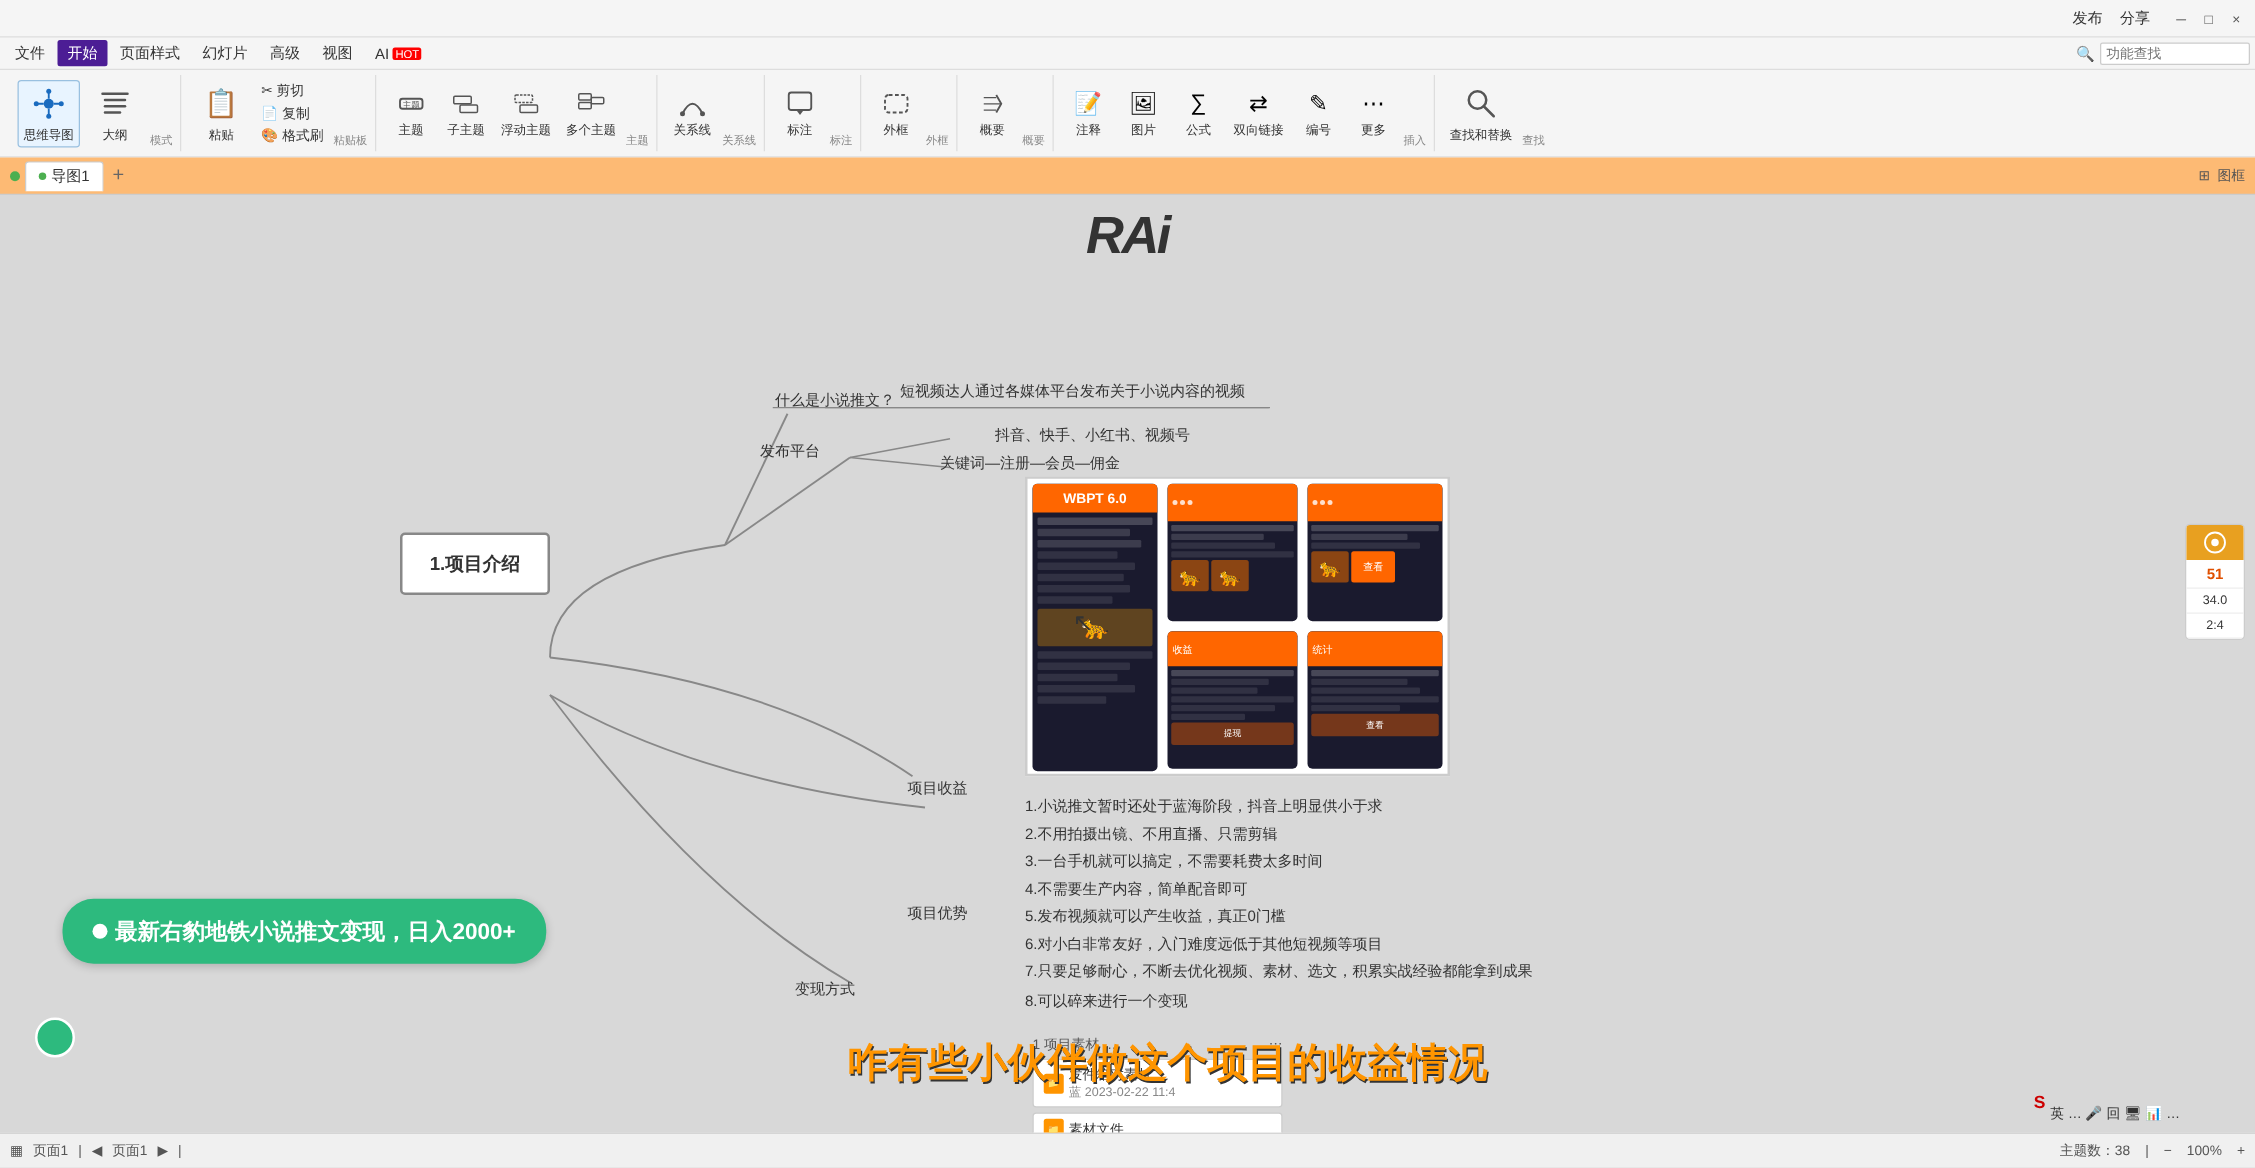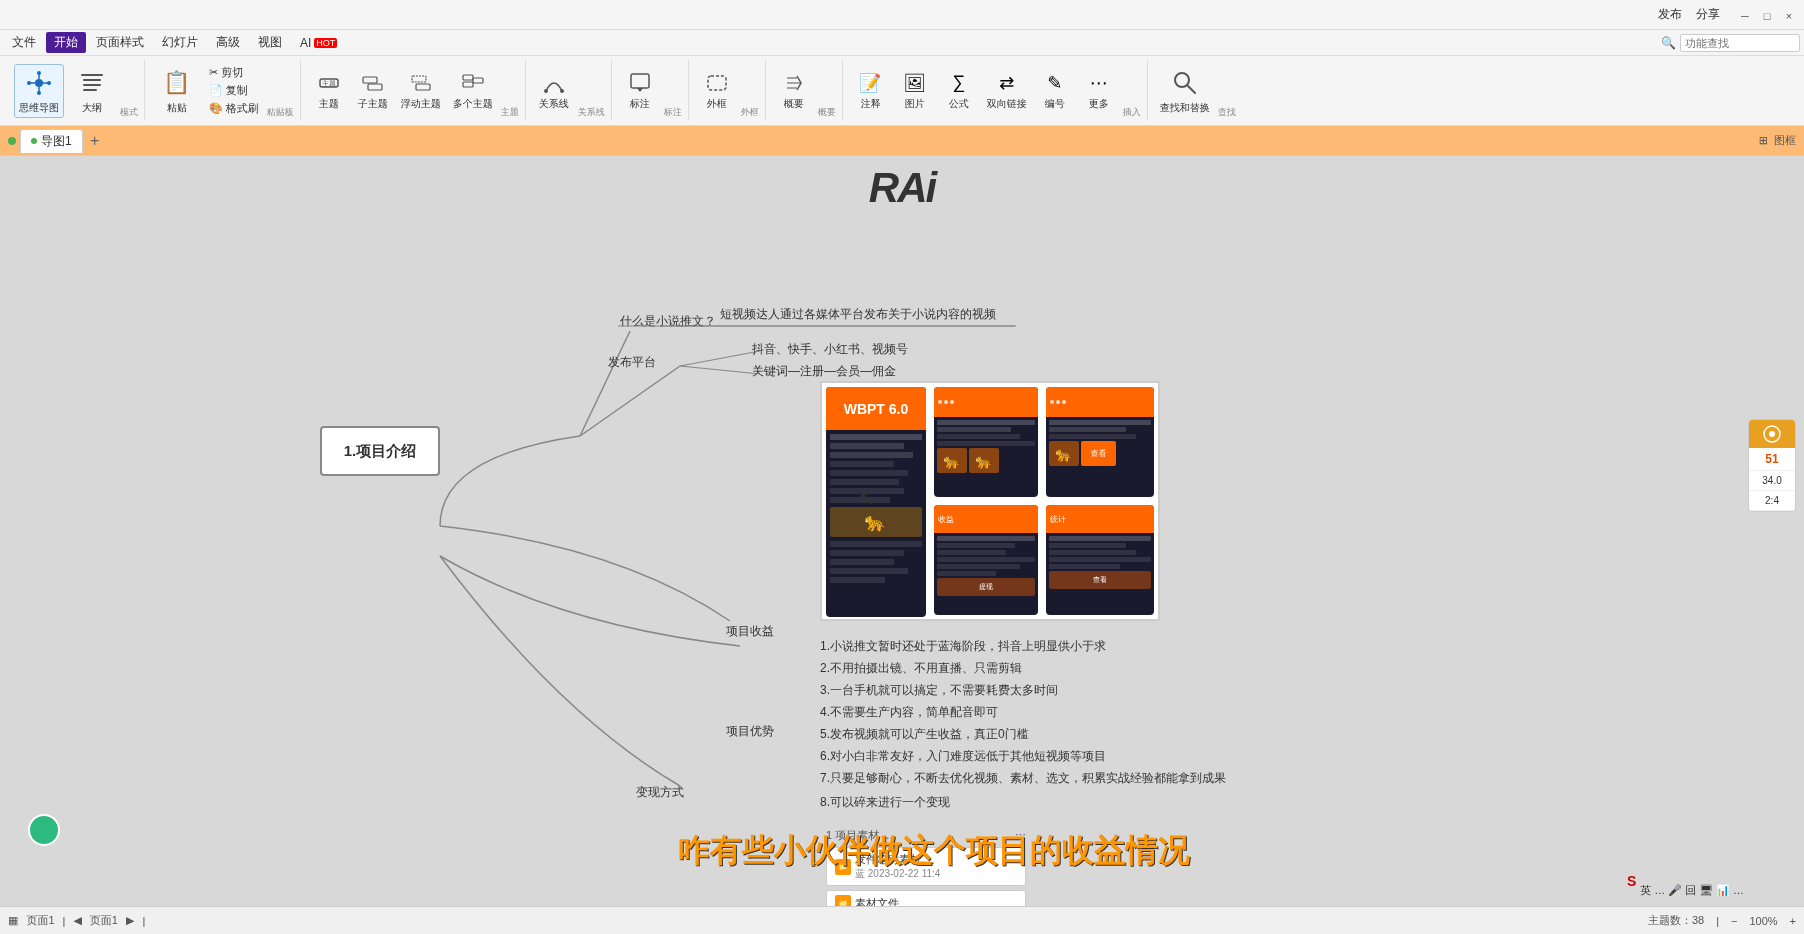--- a/index.html
+++ b/index.html
@@ -686,31 +686,31 @@
   </div>
 
   <svg style="position:absolute;top:168px;left:618px;pointer-events:none;" width="400" height="4">
     <line x1="0" y1="2" x2="398" y2="2" stroke="#888" stroke-width="1"></line>
   </svg>
 
   <div style="position:absolute; left:608px; top:196px;">
     <span style="font-size:12px;color:#333;">发布平台</span>
   </div>
 
-  <div style="position:absolute; left:752px; top:183px;">
+  <div style="position:absolute; left:796px; top:183px;">
     <span style="font-size:12px;color:#333;">抖音、快手、小红书、视频号</span>
   </div>
   <div style="position:absolute; left:752px; top:205px;">
     <span style="font-size:12px;color:#333;">关键词—注册—会员—佣金</span>
   </div>
 
   <div style="position:absolute; left:820px; top:225px; width:340px; height:240px; border:2px solid #ccc; background:white; overflow:hidden;">
 
     <div style="position:absolute;left:4px;top:4px;width:100px;height:230px;background:#1a1a2e;border-radius:4px;overflow:hidden;">
-      <div style="height:43px;background:#ff6600;display:flex;align-items:center;justify-content:center;font-size:14px;color:white;font-weight:bold;">WBPT 6.0</div>
+      <div style="height:23px;background:#ff6600;display:flex;align-items:center;justify-content:center;font-size:11px;color:white;font-weight:bold;">WBPT 6.0</div>
       <div style="padding:4px;">
         <div style="height:6px;background:rgba(255,255,255,0.2);margin-bottom:3px;border-radius:1px;"></div>
         <div style="height:6px;background:rgba(255,255,255,0.15);margin-bottom:3px;border-radius:1px;width:80%;"></div>
         <div style="height:6px;background:rgba(255,255,255,0.15);margin-bottom:3px;border-radius:1px;width:90%;"></div>
         <div style="height:6px;background:rgba(255,255,255,0.1);margin-bottom:3px;border-radius:1px;width:70%;"></div>
         <div style="height:6px;background:rgba(255,255,255,0.1);margin-bottom:3px;border-radius:1px;width:85%;"></div>
         <div style="height:6px;background:rgba(255,255,255,0.1);margin-bottom:3px;border-radius:1px;width:75%;"></div>
         <div style="height:6px;background:rgba(255,255,255,0.1);margin-bottom:3px;border-radius:1px;width:80%;"></div>
         <div style="height:6px;background:rgba(255,255,255,0.1);margin-bottom:3px;border-radius:1px;width:65%;"></div>
         <div style="height:30px;background:rgba(255,165,0,0.3);margin-top:4px;border-radius:2px;display:flex;align-items:center;justify-content:center;">
@@ -841,20 +841,24 @@
       </div>
     </div>
     <div class="file-attachment" style="position:relative;bottom:auto;left:auto;margin-top:4px;">
       <div class="file-icon">📁</div>
       <div>
         <div style="font-size:11px;color:#333;">素材文件</div>
       </div>
     </div>
   </div>
 
+  <div class="green-button" style="bottom:135px; left:50px;">
+    <span style="width:12px;height:12px;background:white;border-radius:50%;"></span>
+    <span>最新右豹地铁小说推文变现，日入2000+</span>
+  </div>
 
   <div class="green-circle"></div>
 
   <div class="subtitle-text" style="bottom:33px; left:50%; transform:translateX(-50%);margin-left:32px;">
     <span>咋有些小伙伴做这个项目的收益情况</span>
   </div>
 
   <div class="right-widget">
     <div class="widget-header">
       <svg width="20" height="20" viewBox="0 0 20 20">

